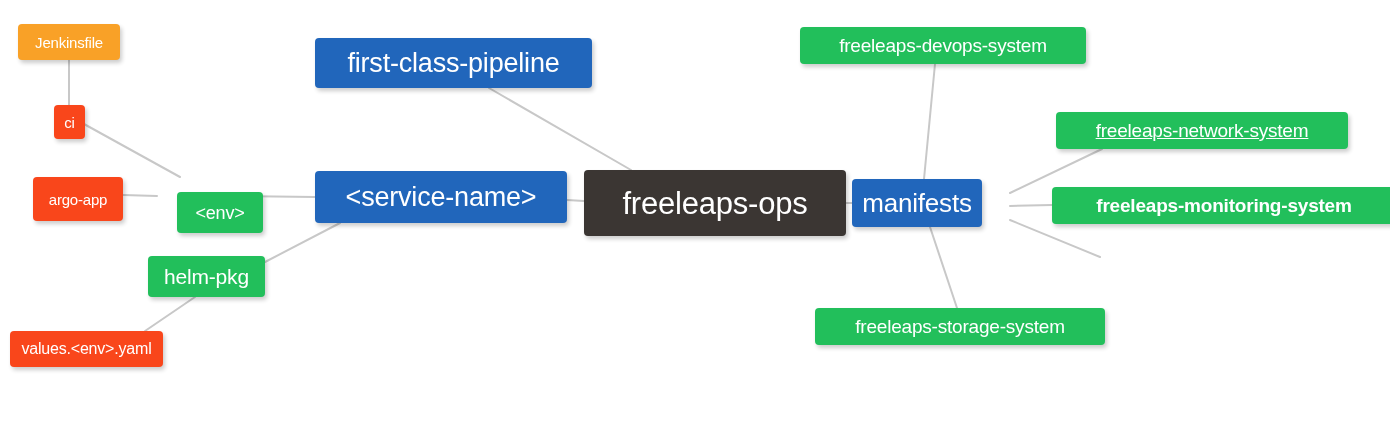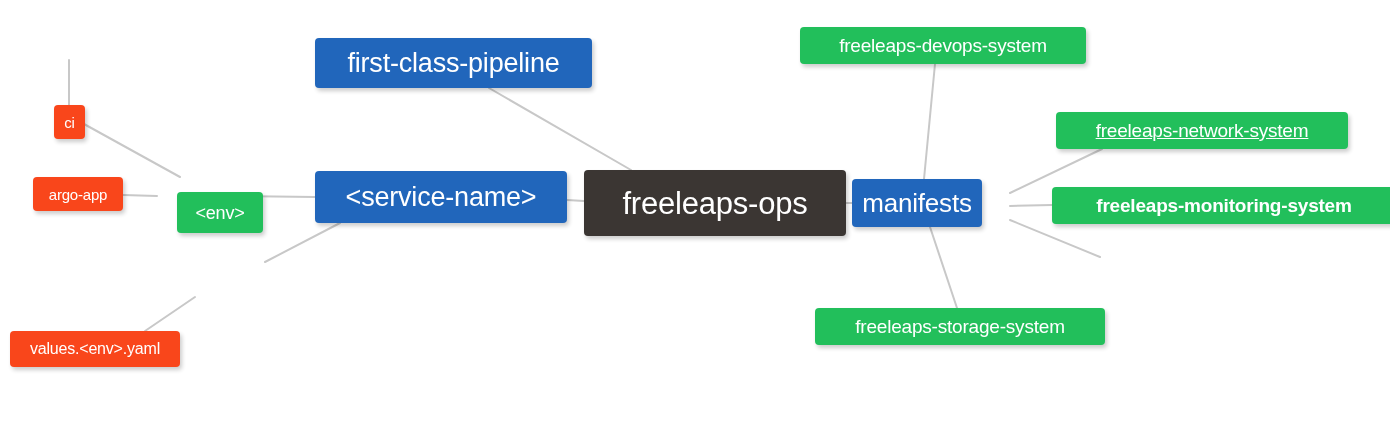--- a/index.html
+++ b/index.html
@@ -62,24 +62,26 @@
       <line x1="145" y1="331" x2="195" y2="297" stroke="#c8c8c8" stroke-width="2" stroke-linecap="round"></line>
       <line x1="489" y1="88" x2="631" y2="170" stroke="#c8c8c8" stroke-width="2" stroke-linecap="round"></line>
       <line x1="567" y1="200" x2="584" y2="201" stroke="#c8c8c8" stroke-width="2" stroke-linecap="round"></line>
       <line x1="846" y1="203" x2="852" y2="203" stroke="#c8c8c8" stroke-width="2" stroke-linecap="round"></line>
       <line x1="924" y1="179" x2="935" y2="64" stroke="#c8c8c8" stroke-width="2" stroke-linecap="round"></line>
       <line x1="1010" y1="193" x2="1102" y2="149" stroke="#c8c8c8" stroke-width="2" stroke-linecap="round"></line>
       <line x1="1010" y1="206" x2="1052" y2="205" stroke="#c8c8c8" stroke-width="2" stroke-linecap="round"></line>
       <line x1="1010" y1="220" x2="1100" y2="257" stroke="#c8c8c8" stroke-width="2" stroke-linecap="round"></line>
       <line x1="930" y1="227" x2="957" y2="308" stroke="#c8c8c8" stroke-width="2" stroke-linecap="round"></line>
     </svg>
+<div class="node node-orange" style="left: 18px; top: 24px; width: 102px; height: 36px; font-size: 15px;">Jenkinsfile</div>
     <div class="node node-red" style="left: 54px; top: 105px; width: 31px; height: 34px; font-size: 15px;">ci</div>
-    <div class="node node-red" style="left: 33px; top: 177px; width: 90px; height: 34px; font-size: 15px;">argo-app</div>
+    <div class="node node-red" style="left: 33px; top: 177px; width: 90px; height: 44px; font-size: 15px;">argo-app</div>
     <div class="node node-green" style="left: 157px; top: 192px; width: 86px; height: 41px; font-size: 18px; margin-left: 20px;">&lt;env&gt;</div>
-    <div class="node node-red" style="left: 10px; top: 331px; width: 170px; height: 36px; font-size: 16px;">values.&lt;env&gt;.yaml</div>
+    <div class="node node-green" style="left: 148px; top: 256px; width: 117px; height: 41px; font-size: 21px;">helm-pkg</div>
+    <div class="node node-red" style="left: 10px; top: 331px; width: 153px; height: 36px; font-size: 16px;">values.&lt;env&gt;.yaml</div>
     <div class="node node-blue" style="left: 315px; top: 38px; width: 277px; height: 50px; font-size: 27px;">first-class-pipeline</div>
     <div class="node node-blue" style="left: 315px; top: 171px; width: 252px; height: 52px; font-size: 27px;">&lt;service-name&gt;</div>
     <div class="node node-root" style="left: 584px; top: 170px; width: 262px; height: 66px; font-size: 31px;">freeleaps-ops</div>
     <div class="node node-blue" style="left: 852px; top: 179px; width: 130px; height: 48px; font-size: 26px;">manifests</div>
     <div class="node node-green" style="left: 800px; top: 27px; width: 286px; height: 37px; font-size: 19px;">freeleaps-devops-system</div>
     <div class="node node-green" style="left: 1056px; top: 112px; width: 292px; height: 37px; font-size: 19px; text-decoration: underline;">freeleaps-network-system</div>
     <div class="node node-green" style="left: 1052px; top: 187px; width: 344px; height: 37px; font-size: 19px; font-weight: bold;">freeleaps-monitoring-system</div>
     <div class="node node-green" style="left: 815px; top: 308px; width: 290px; height: 37px; font-size: 19px; text-align: center;">freeleaps-storage-system</div>
   </div>
 

